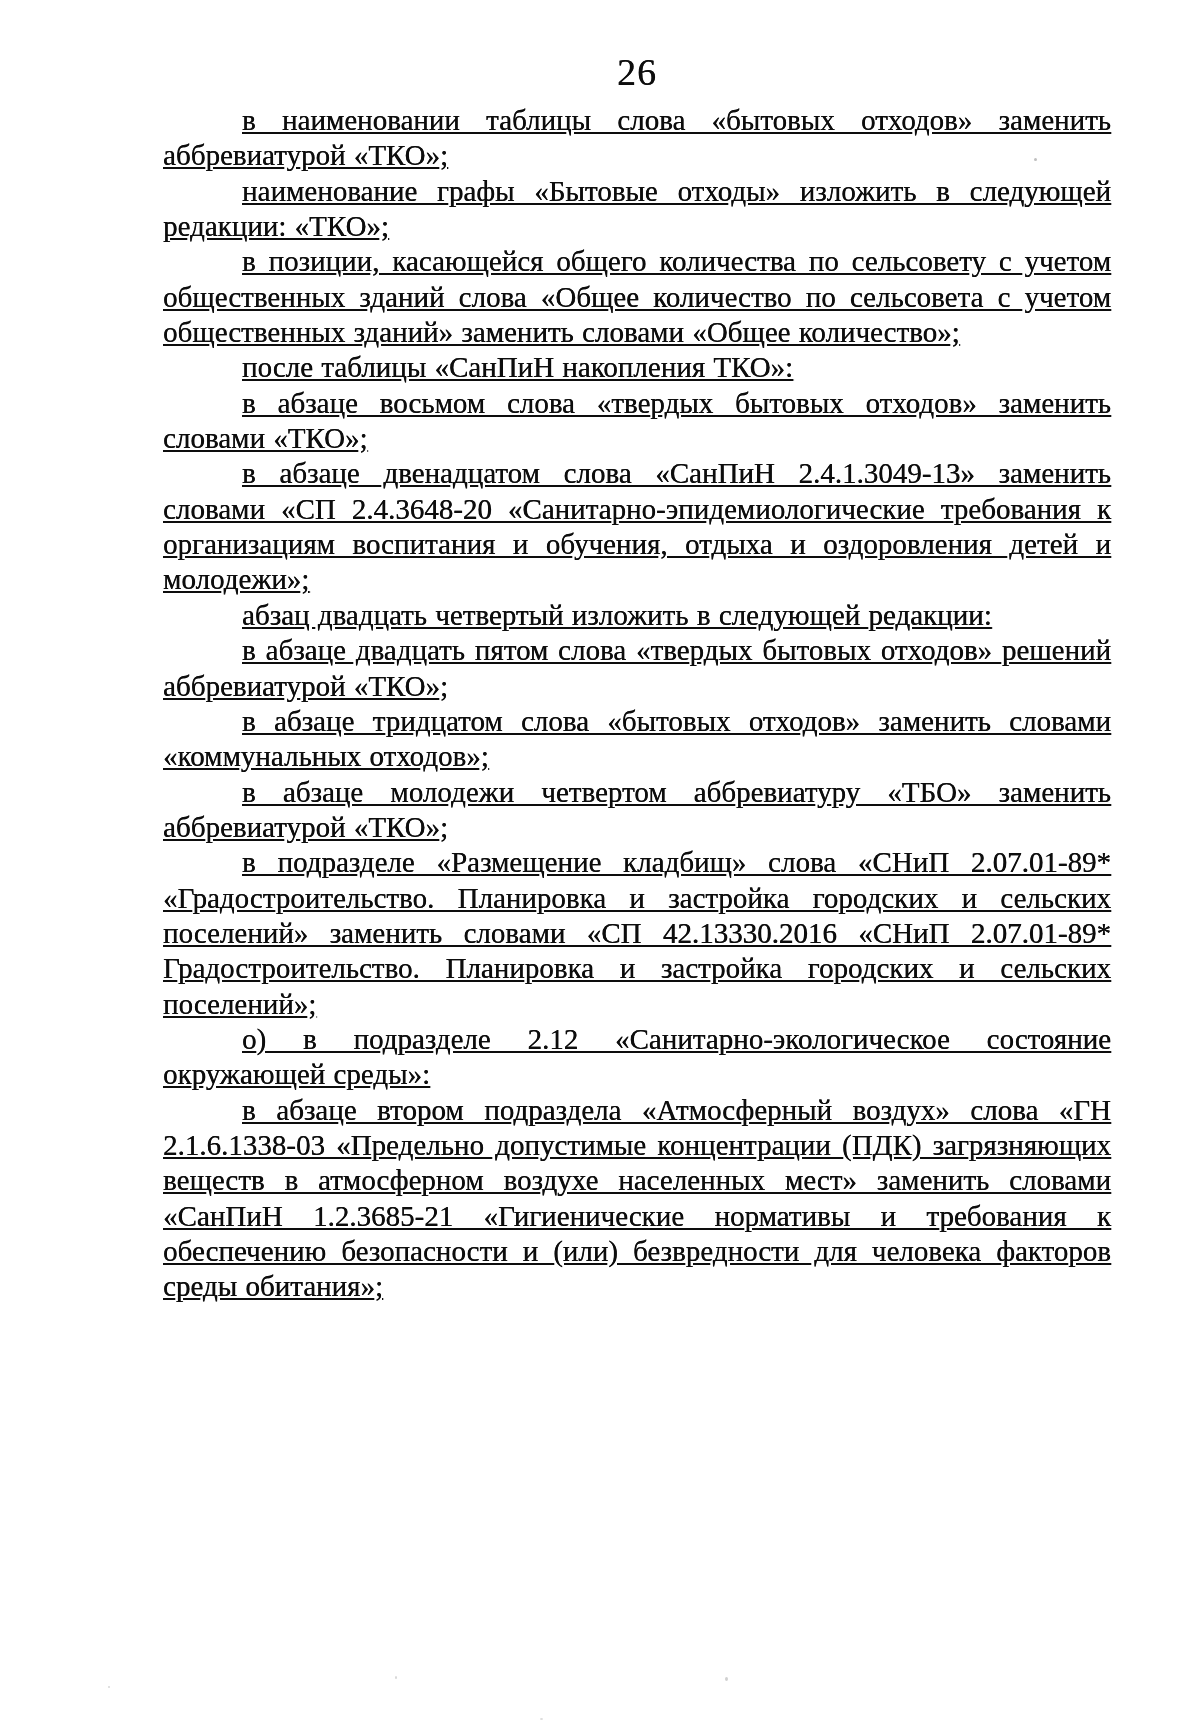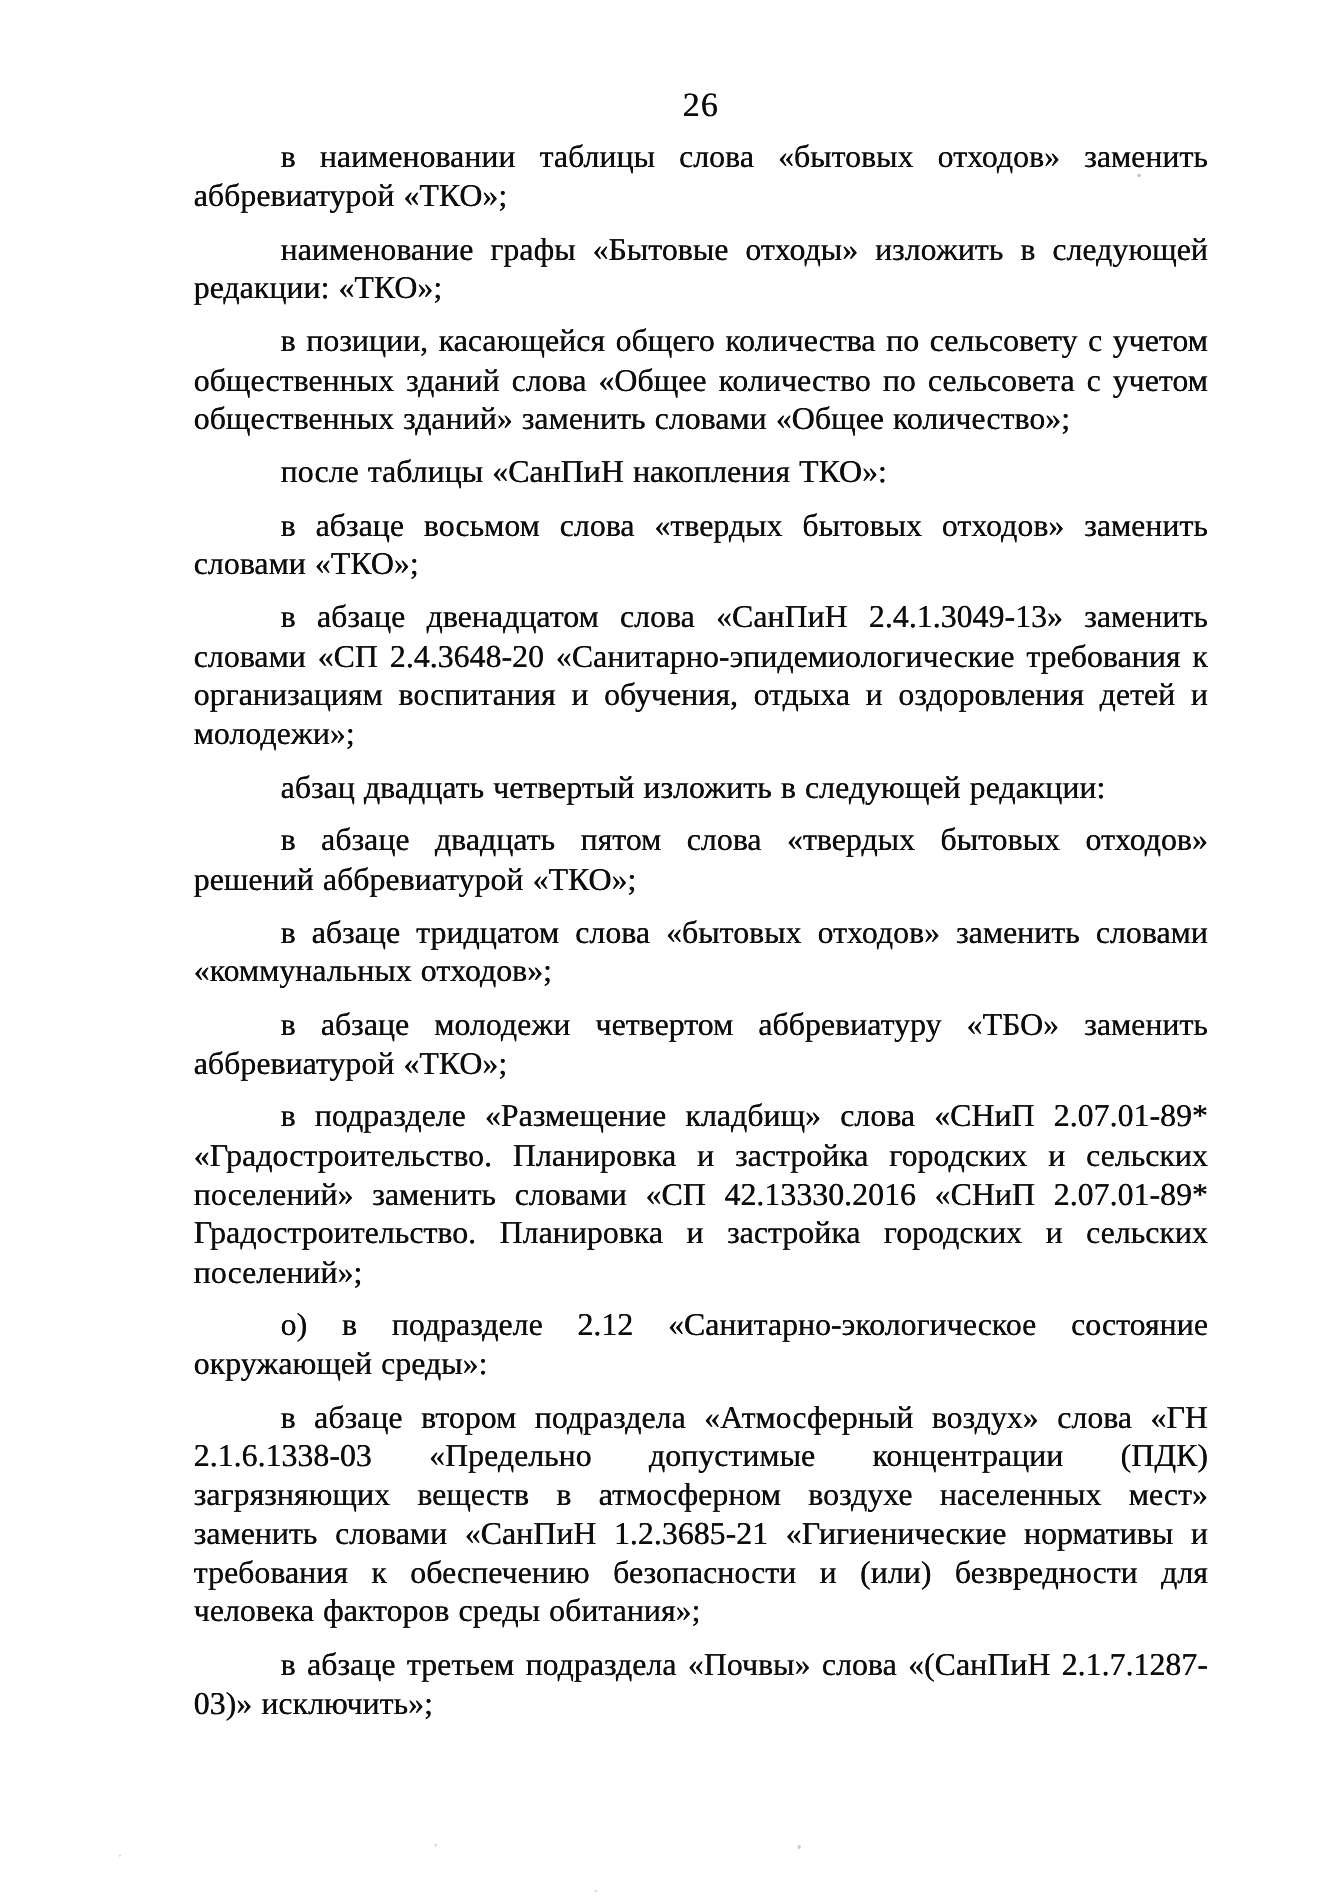--- a/index.html
+++ b/index.html
@@ -12,40 +12,41 @@
     width: 1200px;
     height: 1731px;
     background: #ffffff;
     overflow: hidden;
     font-family: "Liberation Serif", "DejaVu Serif", serif;
     color: #0d0d0d;
   }
   .page-number {
     margin-left: 163px;
     width: 948px;
-    padding-top: 78px;
-    font-size: 31px;
+    padding-top: 55px;
+    font-size: 38px;
     line-height: 34px;
     text-align: center;
     letter-spacing: 1px;
     text-shadow: 0.3px 0 0 currentColor;
   }
   .content {
     margin: 14px 89px 0 163px;
     width: 948px;
     font-size: 29px;
     line-height: 35.35px;
     text-align: justify;
     text-shadow: 0.3px 0 0 currentColor;
     word-spacing: 1px;
   }
   .content p {
-    margin: 13px;
+    margin: 0;
     padding: 0;
     text-indent: 79px;
+    text-decoration: underline;
   }
   
   .speck {
     position: absolute;
     background: #8a8a8a;
     opacity: 0.55;
     border-radius: 50%;
   }
   .speck.s1 { left: 1034px; top: 158px;  width: 3px; height: 3px; }
   .speck.s2 { left: 725px;  top: 1677px; width: 3px; height: 4px; opacity: 0.4; }
@@ -67,21 +68,20 @@
     <p>после таблицы «СанПиН накопления ТКО»:</p>
     <p>в абзаце восьмом слова «твердых бытовых отходов» заменить словами «ТКО»;</p>
     <p>в абзаце двенадцатом слова «СанПиН 2.4.1.3049-13» заменить словами «СП 2.4.3648-20 «Санитарно-эпидемиологические требования к организациям воспитания и обучения, отдыха и оздоровления детей и молодежи»;</p>
     <p>абзац двадцать четвертый изложить в следующей редакции:</p>
     <p>в абзаце двадцать пятом слова «твердых бытовых отходов» решений аббревиатурой «ТКО»;</p>
     <p>в абзаце тридцатом слова «бытовых отходов» заменить словами «коммунальных отходов»;</p>
     <p>в абзаце молодежи четвертом аббревиатуру «ТБО» заменить аббревиатурой «ТКО»;</p>
     <p>в подразделе «Размещение кладбищ» слова «СНиП 2.07.01-89* «Градостроительство. Планировка и застройка городских и сельских поселений» заменить словами «СП 42.13330.2016 «СНиП 2.07.01-89* Градостроительство. Планировка и застройка городских и сельских поселений»;</p>
     <p>о) в подразделе 2.12 «Санитарно-экологическое состояние окружающей среды»:</p>
     <p>в абзаце втором подраздела «Атмосферный воздух» слова «ГН 2.1.6.1338-03 «Предельно допустимые концентрации (ПДК) загрязняющих веществ в атмосферном воздухе населенных мест» заменить словами «СанПиН 1.2.3685-21 «Гигиенические нормативы и требования к обеспечению безопасности и (или) безвредности для человека факторов среды обитания»;</p>
-    <p>в абзаце третьем подраздела «Почвы» слова «(СанПиН 2.1.7.1287-03)» исключить»;</p>
   </div>
 
   <span class="speck s1"></span>
   <span class="speck s2"></span>
   <span class="speck s3"></span>
   <span class="speck s4"></span>
   <span class="speck s5"></span>
 
 </div>
 

